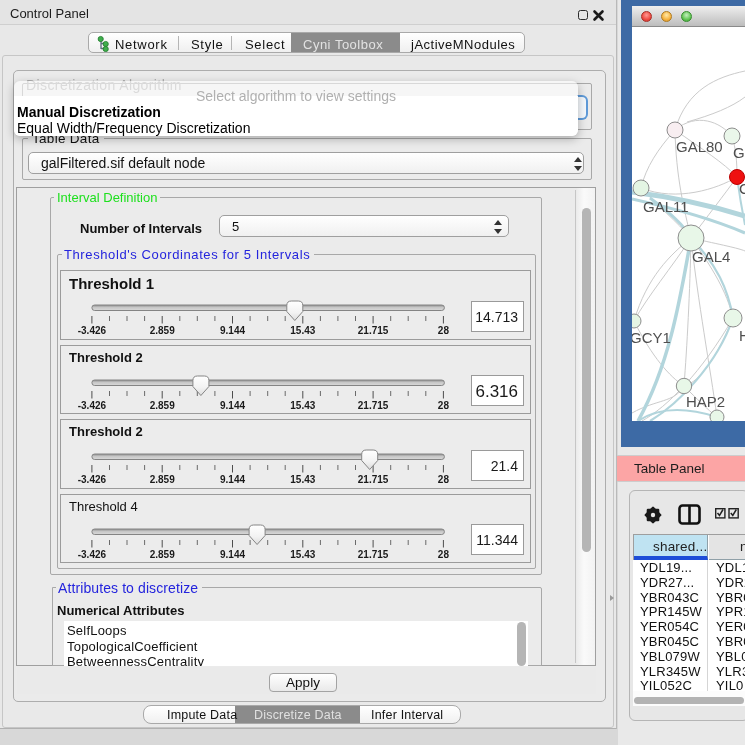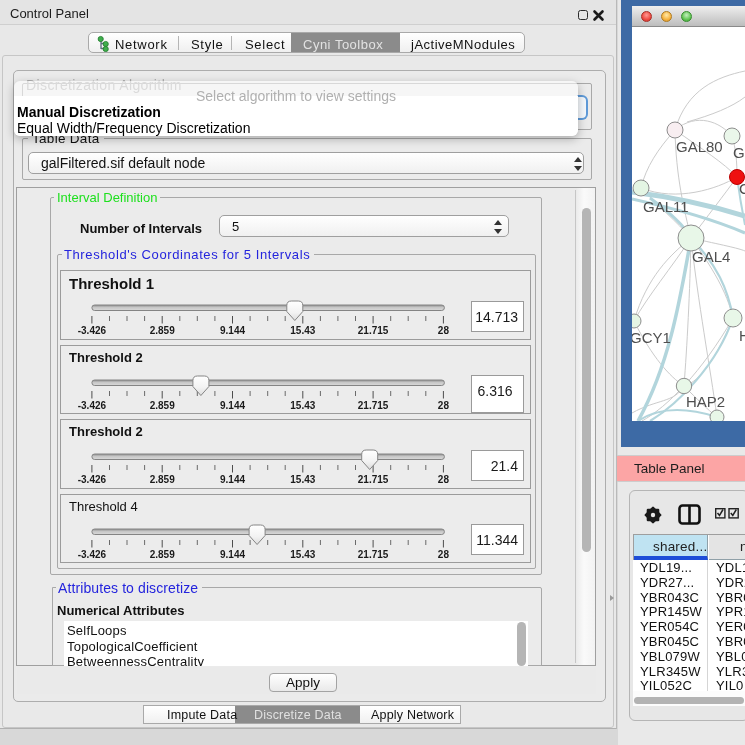--- a/index.html
+++ b/index.html
@@ -157,21 +157,21 @@
         <line x1="364.8" y1="45" x2="364.8" y2="50" stroke="#6a6a6a" stroke-width="1"></line>
         <line x1="382.4" y1="45" x2="382.4" y2="52.5" stroke="#4d4d4d" stroke-width="1"></line>
 <text x="30.9" y="62.5" font-size="10" font-weight="bold" fill="#1a1a1a" text-anchor="middle">-3.426</text>
         <text x="101.2" y="62.5" font-size="10" font-weight="bold" fill="#1a1a1a" text-anchor="middle">2.859</text>
         <text x="171.5" y="62.5" font-size="10" font-weight="bold" fill="#1a1a1a" text-anchor="middle">9.144</text>
         <text x="241.8" y="62.5" font-size="10" font-weight="bold" fill="#1a1a1a" text-anchor="middle">15.43</text>
         <text x="312.1" y="62.5" font-size="10" font-weight="bold" fill="#1a1a1a" text-anchor="middle">21.715</text>
         <text x="382.4" y="62.5" font-size="10" font-weight="bold" fill="#1a1a1a" text-anchor="middle">28</text>
 <path d="M131.9,34.5 Q131.9,30 136.4,30 L143.4,30 Q147.9,30 147.9,34.5 L147.9,40.5 L139.9,49.5 L131.9,40.5 Z" fill="url(#thgrad)" stroke="#858585" stroke-width="1"></path>
 </svg>
-<div style="position:absolute;left:410px;top:29.5px;width:53px;height:38px;background:#fff;border:1px solid #9a9a9a;font-size:14px;color:#1a1a1a;text-align:center;line-height:31px;padding-right:5px">6.316</div>
+<div style="position:absolute;left:410px;top:29.5px;width:53px;height:31px;background:#fff;border:1px solid #9a9a9a;font-size:17px;color:#1a1a1a;text-align:right;line-height:31px;padding-right:5px">6.316</div>
 </div>
 <div style="position:absolute;left:60px;top:419px;width:471px;height:69.5px;border:1px solid #9b9b9b;background:#ececec">
 <div style="position:absolute;left:8px;top:4px;font-size:13px;font-weight:bold;color:#111">Threshold 2</div>
 <svg width="472" height="70" viewBox="0 0 472 70" style="position:absolute;left:0;top:0">
 <defs>
 <linearGradient id="trkgrad" x1="0" y1="0" x2="0" y2="1">
 <stop offset="0" stop-color="#8f8f8f"></stop>
             <stop offset="0.45" stop-color="#c7c7c7"></stop>
             <stop offset="1" stop-color="#d9d9d9"></stop>
 </linearGradient>
@@ -267,25 +267,25 @@
   <div class="abs" style="left:64px;top:621px;width:464px;height:45px;background:#fff;overflow:hidden">
     <div class="abs" style="left:3px;top:2px;font-size:13px;letter-spacing:0.2px;color:#111">SelfLoops</div>
     <div class="abs" style="left:3px;top:17.6px;font-size:13px;letter-spacing:0.2px;color:#111">TopologicalCoefficient</div>
     <div class="abs" style="left:3px;top:33.2px;font-size:13px;letter-spacing:0.2px;color:#111">BetweennessCentrality</div>
     <div class="abs" style="left:453px;top:1px;width:9px;height:44px;background:#b5b5b5;border-radius:5px"></div>
   </div>
 
   <div class="abs" style="left:17px;top:667px;width:579px;height:27px;background:#eaeaea"></div>
   <div class="abs" style="left:269px;top:673px;width:68px;height:19px;background:linear-gradient(#ffffff,#e9e9e9);border:1px solid #a3a3a3;border-radius:4px;text-align:center;font-size:13.5px;color:#111;line-height:17px">Apply</div>
 
-  <div class="abs" style="left:143px;top:705px;width:318px;height:19px;background:linear-gradient(#ffffff,#f0f0f0);border:1px solid #a9a9a9;border-radius:0;overflow:hidden">
+  <div class="abs" style="left:143px;top:705px;width:318px;height:19px;background:linear-gradient(#ffffff,#f0f0f0);border:1px solid #a9a9a9;border-radius:8px;overflow:hidden">
     <div class="abs" style="left:90.5px;top:0;width:125px;height:19px;background:#8b8b8b"></div>
     <div class="abs" style="left:23px;top:2px;font-size:12.5px;letter-spacing:0.2px;color:#111">Impute Data</div>
     <div class="abs" style="left:110px;top:2px;font-size:12.5px;letter-spacing:0.2px;color:#e0e0e0">Discretize Data</div>
-    <div class="abs" style="left:227px;top:2px;font-size:12.5px;letter-spacing:0.2px;color:#111">Apply Network</div>
+    <div class="abs" style="left:227px;top:2px;font-size:12.5px;letter-spacing:0.2px;color:#111">Infer Interval</div>
   </div>
 </div>
 
 <div class="abs" style="left:14px;top:81px;width:564px;height:55px;border-radius:6px;box-shadow:0 3px 10px rgba(0,0,0,0.28);overflow:hidden;z-index:50">
   <div class="abs" style="left:0;top:0;width:100%;height:15px;background:rgba(255,255,255,0.55)"></div>
   <div class="abs" style="left:0;top:15px;width:100%;height:40px;background:#ffffff"></div>
   <div class="abs" style="left:0;top:7px;width:100%;text-align:center;font-size:14px;color:#b0b0b0">Select algorithm to view settings</div>
   <div class="abs" style="left:3px;top:23px;font-size:14px;font-weight:bold;color:#000">Manual Discretization</div>
   <div class="abs" style="left:3px;top:39px;font-size:14px;color:#000">Equal Width/Frequency Discretization</div>
 </div>

